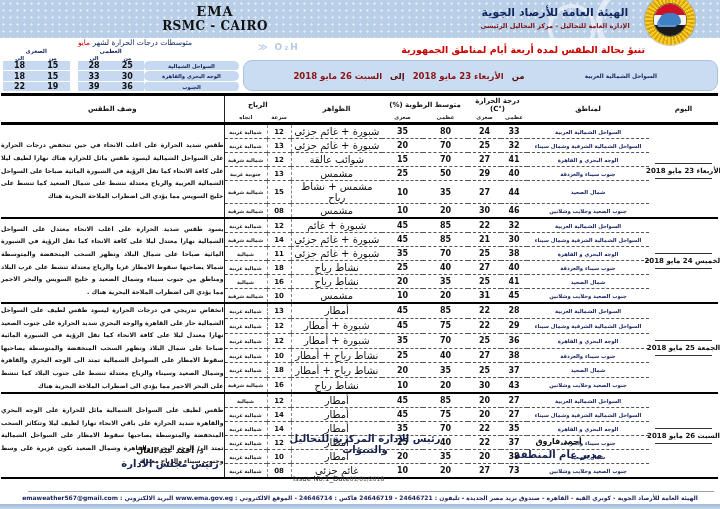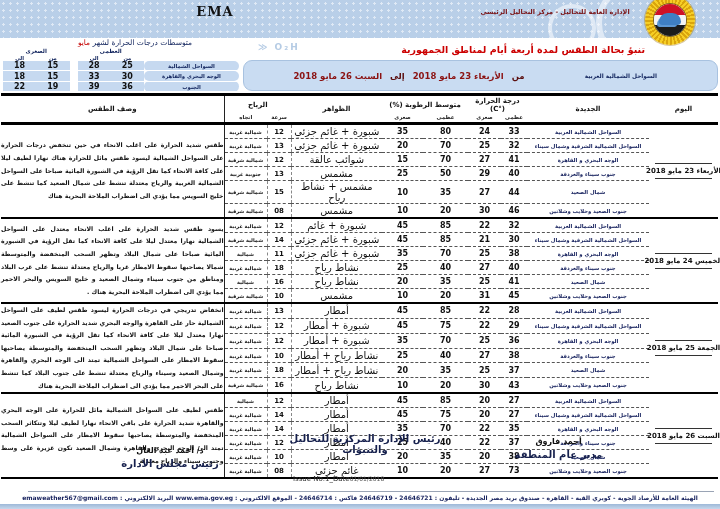--- a/index.html
+++ b/index.html
@@ -107,23 +107,25 @@
 </head>
 <body>
 
 <div class="banner">
   <div class="banner-circle bc1"></div>
   <div class="banner-circle bc2"></div>
 </div>
 
 <div class="ema-en">
   <div class="l1">EMA</div>
+  <div class="l2">RSMC - CAIRO</div>
 </div>
 
 <div class="org-ar">
+  <div class="t1">الهيئة العامة للأرصاد الجوية</div>
   <div class="t2">الإدارة العامة للتحاليل - مركز التحاليل الرئيسي</div>
 </div>
 
 <div class="logo">
   <div class="logo-inner">
     <div class="s1"></div>
       <div class="s2"></div>
       <div class="s3"></div>
     <div class="logo-cloud"></div>
   </div>
@@ -205,21 +207,21 @@
       <col class="c-hmax">
         <col class="c-hmin">
         <col class="c-phen">
         <col class="c-spd">
       <col class="c-dir">
         <col class="c-desc">
     </colgroup>
     <thead>
       <tr class="h1">
         <th rowspan="2">اليوم</th>
-        <th rowspan="2">الجديدة</th>
+        <th rowspan="2">لمناطق</th>
         <th colspan="2">درجة الحرارة (°C)</th>
         <th colspan="2">متوسط الرطوبة (%)</th>
         <th rowspan="2">الظواهر</th>
         <th colspan="2">الرياح</th>
         <th rowspan="2" class="th-desc">وصف الطقس</th>
       </tr>
       <tr class="h2">
         <th>عظمى</th>
         <th>صغرى</th>
         <th>عظمى</th>

